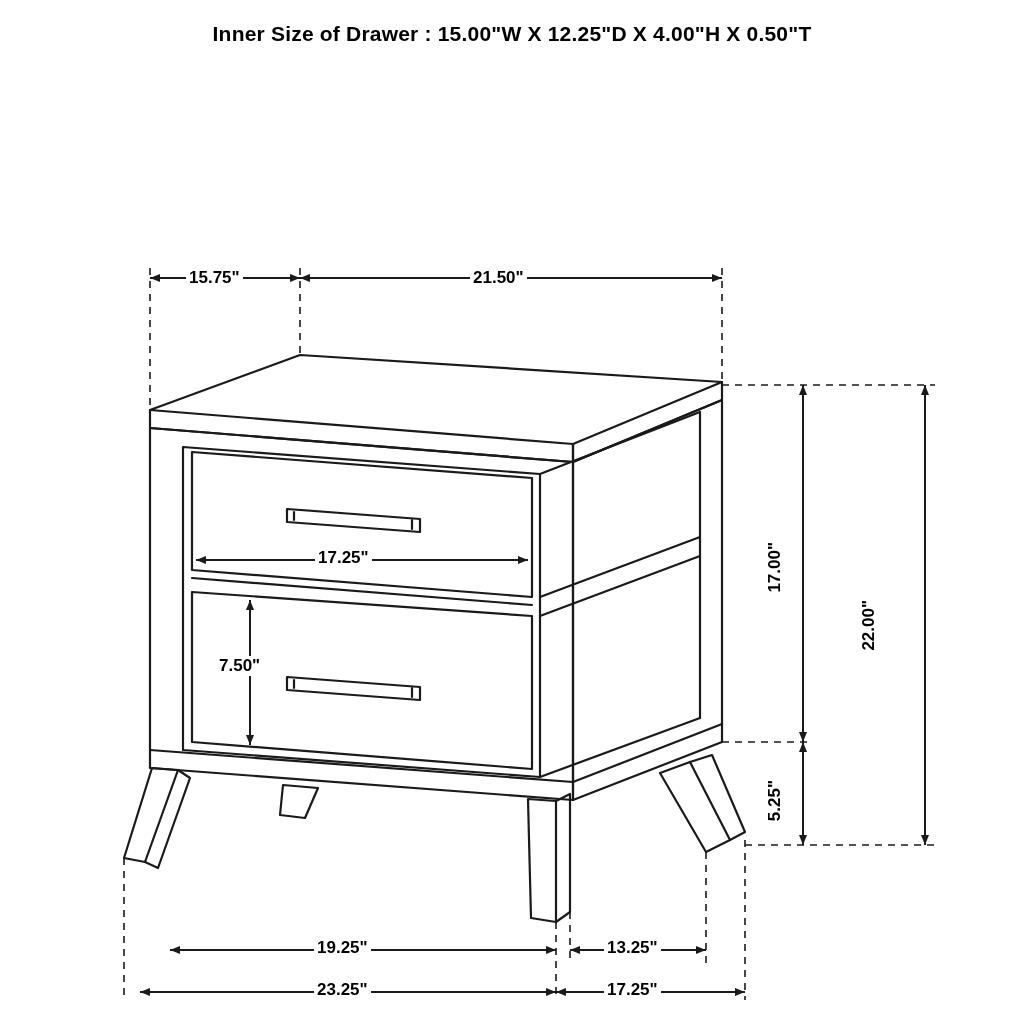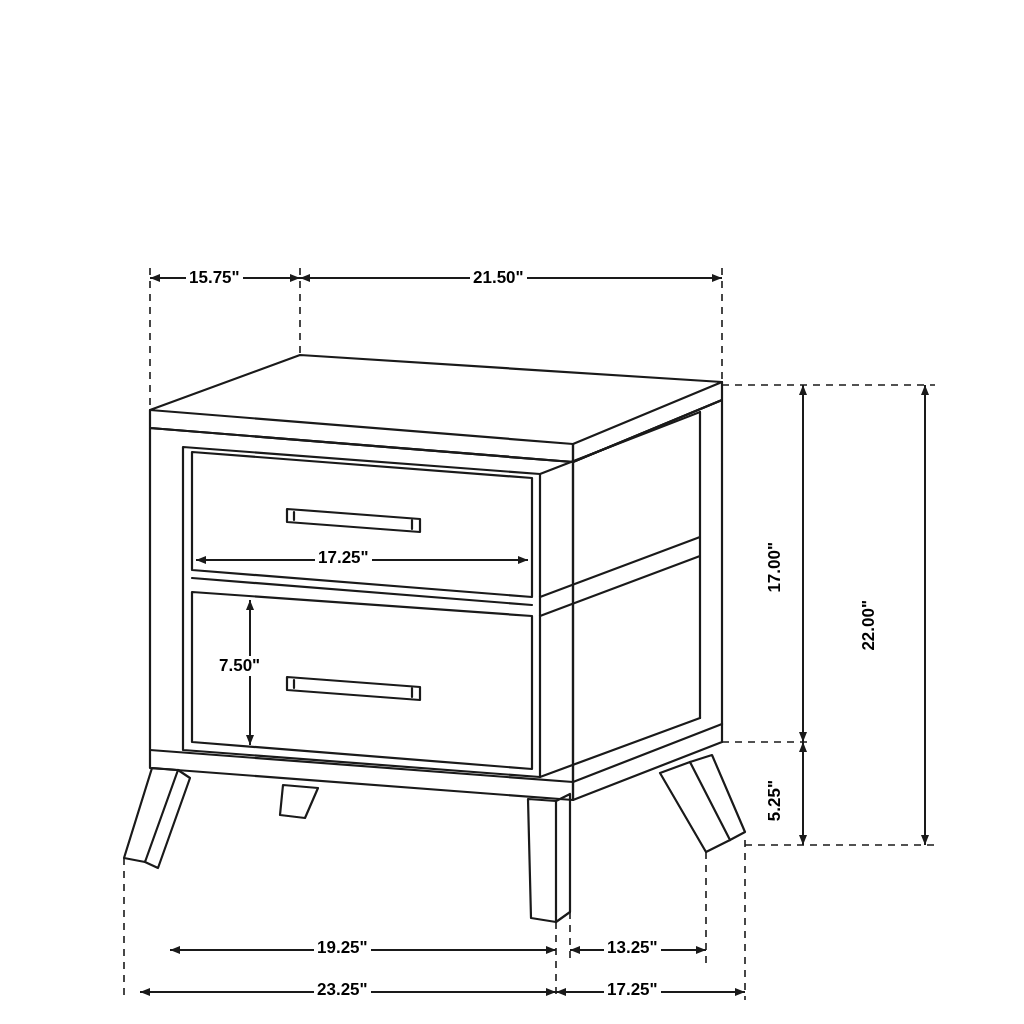--- a/index.html
+++ b/index.html
@@ -46,20 +46,21 @@
     writing-mode: vertical-rl;
     text-orientation: mixed;
     transform: rotate(180deg);
   }
 </style>
 </head>
 <body>
 
 <div id="page">
 
+  <div id="title">Inner Size of Drawer : 15.00"W X 12.25"D X 4.00"H X 0.50"T</div>
 
   <svg id="drawing" viewBox="0 0 1024 1024">
     <defs>
       <marker id="arrL" markerWidth="12" markerHeight="10" refX="1" refY="5" orient="auto" markerUnits="userSpaceOnUse">
         <path d="M11,1 L1,5 L11,9 z" fill="#1a1a1a"></path>
       </marker>
       <marker id="arrR" markerWidth="12" markerHeight="10" refX="11" refY="5" orient="auto" markerUnits="userSpaceOnUse">
         <path d="M1,1 L11,5 L1,9 z" fill="#1a1a1a"></path>
       </marker>
     </defs>

